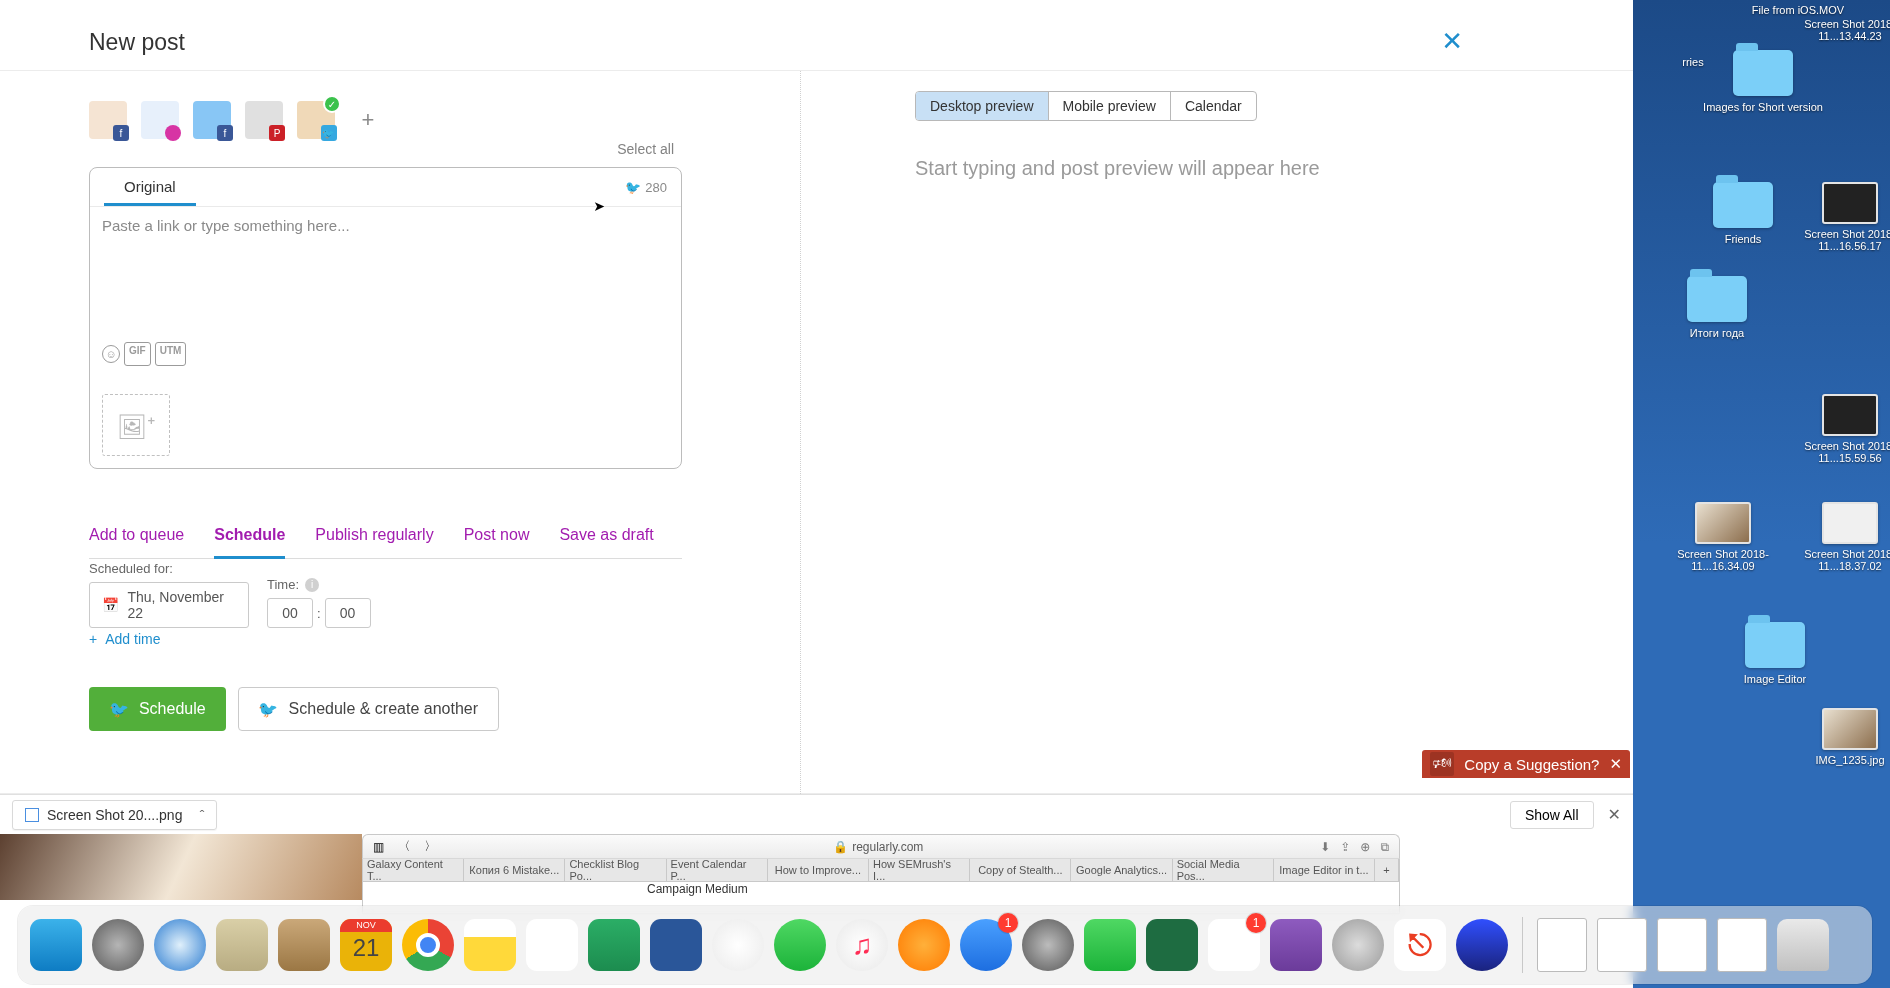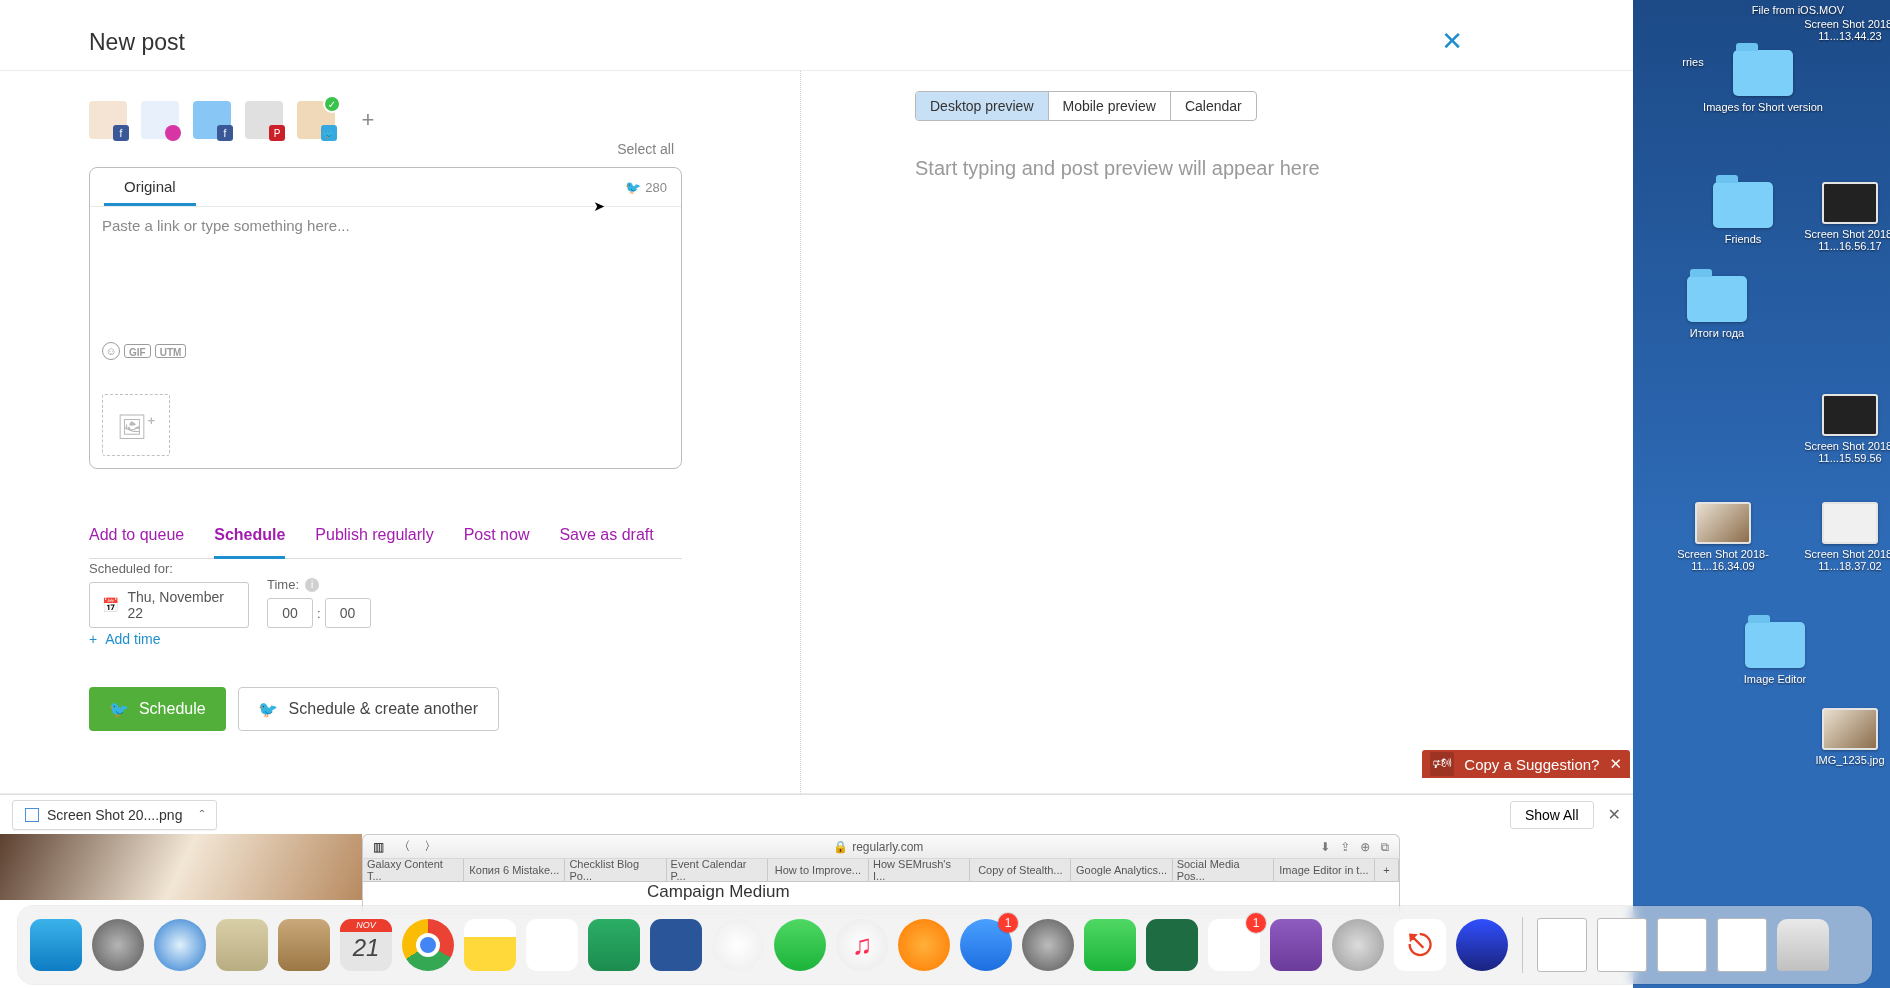--- a/index.html
+++ b/index.html
@@ -82,21 +82,21 @@
     position:relative;
     padding:10px 12px; font-size:15px; color:#8a8a8a; height:118px;
   }
   .cursor-pointer {
     position:absolute; top:30px; right:76px; color:#000; font-size:14px;
   }
   .composer-tools {
     position:absolute; left:12px; top:174px; display:flex; gap:4px; align-items:center;
   }
   .tool-circle { width:18px; height:18px; border:1.5px solid #9b9b9b; border-radius:50%; display:flex; align-items:center; justify-content:center; font-size:11px; color:#9b9b9b; }
-  .tool-pill { border:1.5px solid #9b9b9b; border-radius:3px; padding:0 4px; font-size:10px; font-weight:700; color:#9b9b9b; height:14px; line-height:16px; }
+  .tool-pill { border:1.5px solid #9b9b9b; border-radius:3px; padding:0 4px; font-size:10px; font-weight:700; color:#9b9b9b; height:24px; line-height:16px; }
   .add-media {
     position:absolute; left:12px; bottom:12px; width:68px; height:62px;
     border:1px dashed #c0c0c0; border-radius:3px; display:flex;
     align-items:center; justify-content:center; color:#b7b7b7; font-size:24px; cursor:pointer;
   }
 
   
   .pub-tabs {
     position:absolute; top:443px; left:0; right:0; border-bottom:1px solid #dcdcdc;
     display:flex; gap:30px;
@@ -181,21 +181,21 @@
   }
   .addr { flex:1; text-align:center; color:#5b5b5b; display:flex; gap:4px; align-items:center; justify-content:center; }
   .safari-tabs {
     display:flex; height:24px; border:1px solid #c9c9c9; border-top:1px solid #d8d8d8;
     font-size:11px; color:#565656; background:#e7e7e7;
   }
   .stab { flex:1; display:flex; align-items:center; justify-content:center; border-right:1px solid #c9c9c9; padding:0 4px; }
   .stab.plus { flex:0 0 24px; }
   .safari-content {
     height:32px; background:#fff; border:1px solid #c9c9c9; border-top:none;
-    font-size:17px; color:#333; padding-left:284px;
+    font-size:12px; color:#333; padding-left:284px;
   }
   .toolbar-icons { display:flex; gap:10px; color:#7a7a7a; }
 
   
   .pic-slice {
     position:absolute; left:0; top:834px; width:362px; height:66px;
     background:linear-gradient(115deg,#5c4030 0%,#f2e6d5 50%,#b78a60 100%);
   }
 
   
@@ -237,21 +237,21 @@
   }
   .dock-sep { width:1px; height:56px; background:rgba(0,0,0,.18); margin:0 4px; flex-shrink:0; }
   .doc-thumb { width:50px; height:54px; border:1px solid #bbb; border-radius:3px; background:#fff; flex-shrink:0; }
 
   
   .a-finder   { background:linear-gradient(#3bb2ea,#0e7cc3); }
   .a-launch   { background:radial-gradient(#b5b5b5,#595959); border-radius:50%; }
   .a-safari   { background:radial-gradient(#e0f0fb,#2a7bd0); border-radius:50%; }
   .a-mail     { background:linear-gradient(#d9cfa7,#b8ac82); }
   .a-contacts { background:linear-gradient(#caa879,#9b7744); }
-  .a-cal      { background:#e5e5e5; text-align:center; font-size:10px; color:#444; line-height:1;font-style:italic;}
+  .a-cal      { background:#eab308; text-align:center; font-size:10px; color:#444; line-height:1;}
   .a-cal .cal-top { background:#eb3c2e; color:#fff; padding:2px 0; border-radius:11px 11px 0 0; font-size:9px; }
   .a-cal .cal-day { font-size:24px; padding-top:4px; }
   .a-chrome   { background:conic-gradient(#ea4335 0 33%,#34a853 33% 66%,#fbbc05 66% 100%); border-radius:50%; position:relative; }
   .a-chrome::after { content:""; position:absolute; inset:14px; background:#4285f4; border:4px solid #fff; border-radius:50%; }
   .a-notes    { background:linear-gradient(#fff 35%,#ffd93a 35%); }
   .a-reminders{ background:#fff; }
   .a-gsheets  { background:linear-gradient(#2bae66,#1c8c4f); }
   .a-word     { background:#2a5699; }
   .a-photos   { background:radial-gradient(circle,#fff,#eaeaea); border-radius:50%; }
   .a-msg      { background:linear-gradient(#4fd863,#1cb33a); border-radius:50%; }

